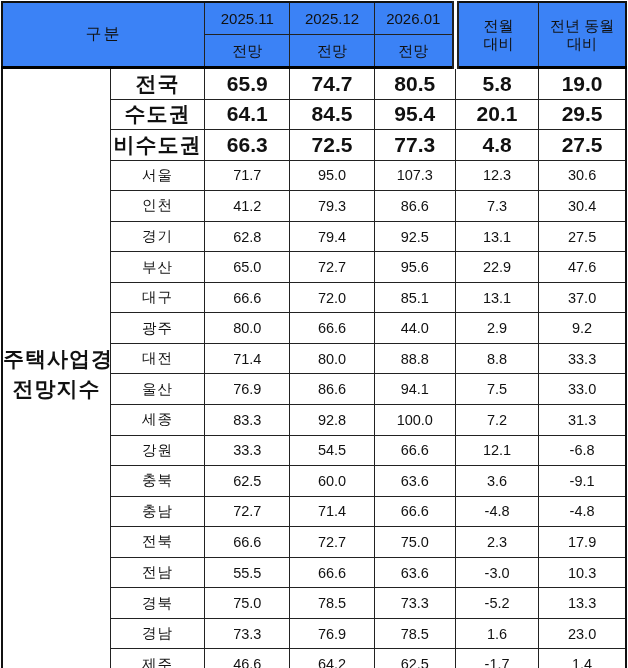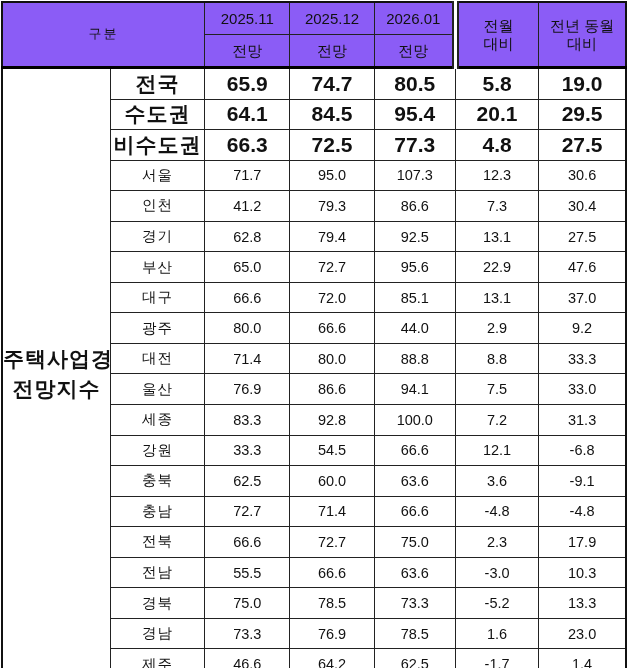--- a/index.html
+++ b/index.html
@@ -32,28 +32,28 @@
 
   th, td {
     border: 1px solid #222222;
     text-align: center;
     vertical-align: middle;
     padding: 0;
     overflow: hidden;
     white-space: nowrap;
   }
   thead th {
-    background: #8b5cf6;
+    background: #3b82f6;
     font-weight: normal;
     font-size: 15px;
     height: 31px;
     line-height: 1.15;
   }
   thead { border-bottom: 3px solid #000000; }
-  th.gubun { font-size: 13px; letter-spacing: 2px; }
+  th.gubun { font-size: 16px; letter-spacing: 2px; }
   th.diff-prev-month { border-left: 7px double #222222; }
 
   tbody td {
     height: 29.55px;
     font-size: 14.5px;
     background: #ffffff;
   }
   td.group-cell {
     font-size: 14px;
     line-height: 1.45;

